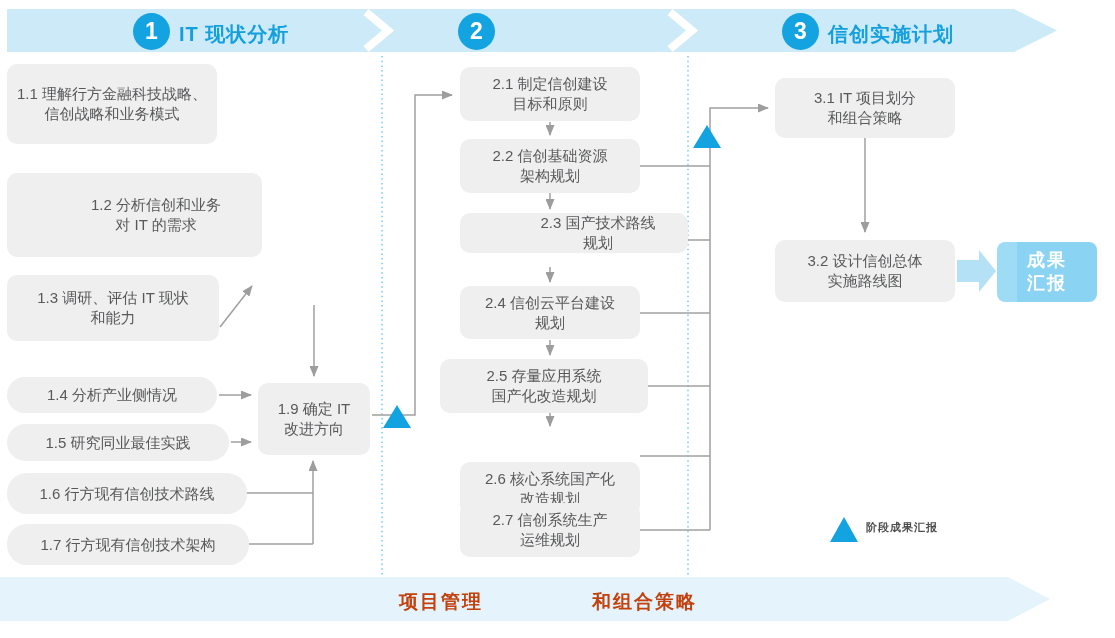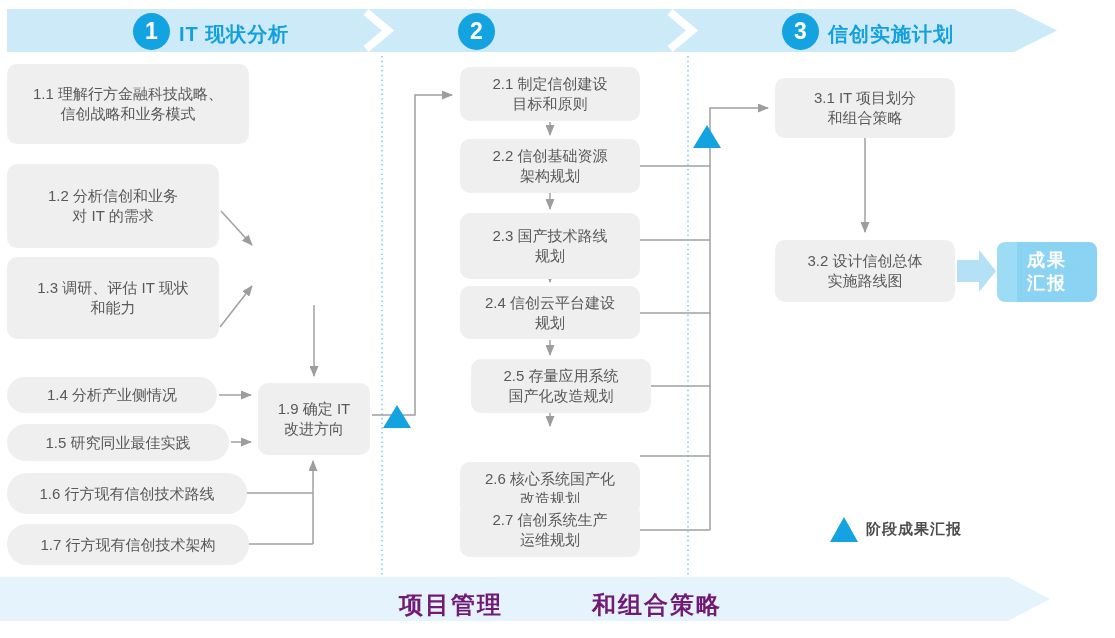--- a/index.html
+++ b/index.html
@@ -14,24 +14,24 @@
   .num-badge{width:37px;height:37px;border-radius:50%;background:#14a3e1;color:#fff;
              font-weight:bold;font-size:23px;display:flex;align-items:center;
              justify-content:center;flex:0 0 auto;}
   .phase-title{margin-left:9px;color:#14a0de;font-weight:bold;font-size:20px;
                letter-spacing:1px;white-space:nowrap;margin-top:6px;}
   .result-box{position:absolute;left:997px;top:242px;width:100px;height:60px;border-radius:8px;
               background:linear-gradient(90deg,#9edcf5 0 20%,#8bd3f2 20%);color:#fff;
               font-weight:bold;font-size:18px;line-height:1.3;letter-spacing:2px;
               display:flex;align-items:center;justify-content:center;text-align:center;
               white-space:pre-line;z-index:2;}
-  .footer-label{position:absolute;z-index:3;color:#701a75;font-weight:bold;font-size:24px;
+  .footer-label{position:absolute;z-index:3;color:#c2410c;font-weight:bold;font-size:19px;
                 letter-spacing:2px;white-space:nowrap;}
   .legend-label{position:absolute;left:866px;top:520px;color:#4d4d4d;font-weight:bold;
-                font-size:15px;letter-spacing:1px;z-index:3;white-space:nowrap;}
+                font-size:11px;letter-spacing:1px;z-index:3;white-space:nowrap;}
 </style>
 </head>
 <body>
 
 <div class="stage">
 
   <svg class="layer" viewBox="0 0 1115 638">
     <defs>
       <marker id="arr" viewBox="0 0 11 9" markerWidth="11" markerHeight="9" refX="10" refY="4.5" orient="auto" markerUnits="userSpaceOnUse">
         <path d="M0,0 L11,4.5 L0,9 Z" fill="#9d9d9d"></path>
@@ -92,42 +92,42 @@
     <span class="phase-title">IT 现状分析</span>
   </div>
   <div class="phase-group" style="left:458px;top:12px;">
     <div class="num-badge">2</div>
   </div>
   <div class="phase-group" style="left:782px;top:12px;">
     <div class="num-badge">3</div>
     <span class="phase-title">信创实施计划</span>
   </div>
 
-  <div class="box" style="left:7px;top:64px;width:242px;height:80px;">1.1 理解行方金融科技战略、
+  <div class="box" style="left:7px;top:64px;width:210px;height:80px;">1.1 理解行方金融科技战略、
 信创战略和业务模式</div>
-  <div class="box" style="left:7px;top:164px;width:212px;height:84px;">1.2 分析信创和业务
+  <div class="box" style="left:7px;top:173px;width:212px;height:84px;padding-left:43px;">1.2 分析信创和业务
 对 IT 的需求</div>
-  <div class="box" style="left:7px;top:257px;width:212px;height:82px;">1.3 调研、评估 IT 现状
+  <div class="box" style="left:7px;top:275px;width:212px;height:66px;">1.3 调研、评估 IT 现状
 和能力</div>
   <div class="box pill" style="left:7px;top:377px;width:210px;height:36px;">1.4 分析产业侧情况</div>
   <div class="box pill" style="left:7px;top:424px;width:222px;height:37px;">1.5 研究同业最佳实践</div>
   <div class="box pill" style="left:7px;top:473px;width:240px;height:41px;">1.6 行方现有信创技术路线</div>
   <div class="box pill" style="left:7px;top:524px;width:242px;height:41px;">1.7 行方现有信创技术架构</div>
   <div class="box" style="left:258px;top:383px;width:112px;height:72px;">1.9 确定 IT
 改进方向</div>
 
   <div class="box" style="left:460px;top:67px;width:180px;height:54px;">2.1 制定信创建设
 目标和原则</div>
   <div class="box" style="left:460px;top:139px;width:180px;height:54px;">2.2 信创基础资源
 架构规划</div>
-  <div class="box" style="left:460px;top:213px;width:180px;height:66px;">2.3 国产技术路线
+  <div class="box" style="left:460px;top:213px;width:180px;height:40px;padding-left:48px;">2.3 国产技术路线
 规划</div>
   <div class="box" style="left:460px;top:286px;width:180px;height:53px;">2.4 信创云平台建设
 规划</div>
-  <div class="box" style="left:471px;top:359px;width:180px;height:54px;">2.5 存量应用系统
+  <div class="box" style="left:440px;top:359px;width:208px;height:54px;">2.5 存量应用系统
 国产化改造规划</div>
   <div class="box" style="left:460px;top:430px;width:180px;height:53px;margin-top:32px;">2.6 核心系统国产化
 改造规划</div>
   <div class="box" style="left:460px;top:503px;width:180px;height:54px;">2.7 信创系统生产
 运维规划</div>
 
   <div class="box" style="left:775px;top:78px;width:180px;height:60px;">3.1 IT 项目划分
 和组合策略</div>
   <div class="box" style="left:775px;top:240px;width:180px;height:62px;">3.2 设计信创总体
 实施路线图</div>

